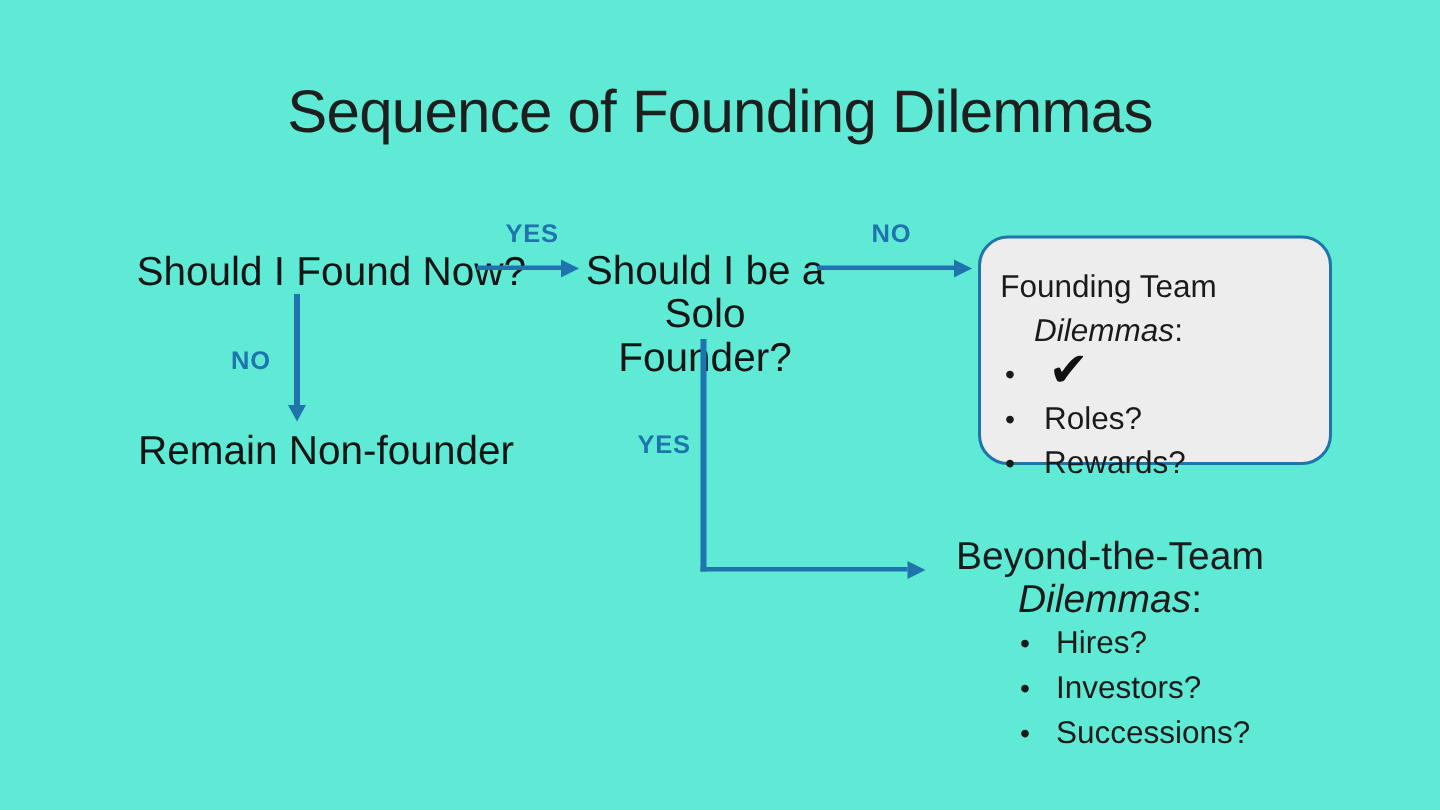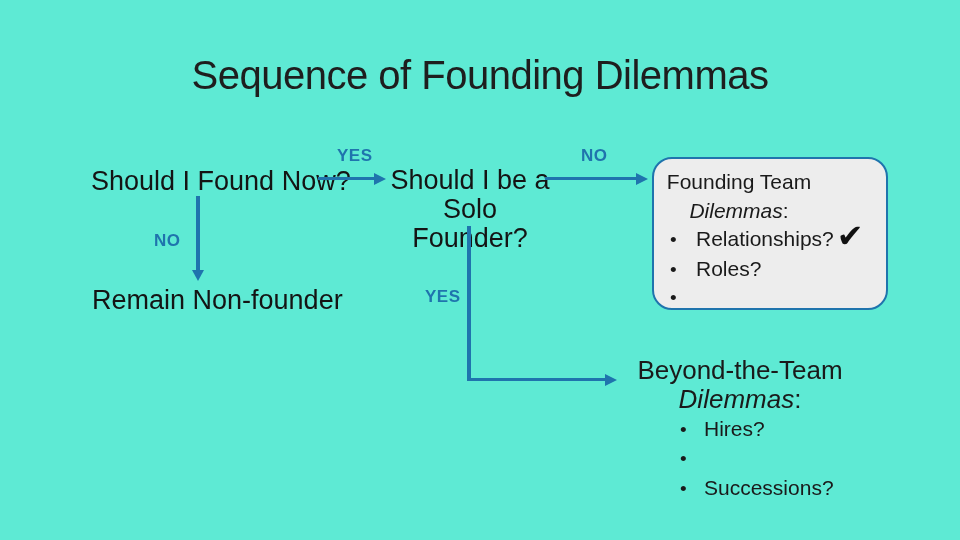--- a/index.html
+++ b/index.html
@@ -19,21 +19,21 @@
   }
   .line{position:absolute;background:#1F74AD;}
   .head-right{position:absolute;width:0;height:0;
     border-top:6px solid transparent;border-bottom:6px solid transparent;
     border-left:12px solid #1F74AD;}
   .head-down{position:absolute;width:0;height:0;
     border-left:6px solid transparent;border-right:6px solid transparent;
     border-top:11px solid #1F74AD;}
   .ft-box{
     position:absolute;left:652px;top:157px;width:236px;height:153px;box-sizing:border-box;
-    background:#EDEDED;border:2.5px solid #1F74AD;border-radius:20px;padding-top:9px;
+    background:#EDEDED;border:2.5px solid #1F74AD;border-radius:20px;padding-top:19px;
   }
   .ft-box .hline{width:170px;text-align:center;font-size:21px;line-height:28.5px;}
   .bt-block{position:absolute;left:630px;top:356px;width:220px;}
   .bt-block .hline{width:220px;text-align:center;font-size:26px;line-height:29px;}
   ul.bullets{margin:0;padding:0;list-style:none;}
   ul.bullets li{display:flex;align-items:baseline;font-size:21px;}
   .ft-box ul.bullets li{padding-left:16px;line-height:28.5px;}
   .bt-block ul.bullets li{padding-left:50px;line-height:29px;}
   .bullet{font-size:19px;flex:0 0 auto;}
   .ft-box .bullet{width:26px;}
@@ -76,43 +76,44 @@
   <div class="line" style="left:467px;top:226px;width:4px;height:155px;"></div>
   <div class="line" style="left:467px;top:378px;width:138px;height:3px;"></div>
   <div class="head-right" style="left:605px;top:374px;"></div>
 
   <div class="ft-box">
     <div class="hline">Founding Team</div>
     <div class="hline"><span class="it">Dilemmas</span><span>:</span></div>
     <ul class="bullets">
       <li>
         <span class="bullet">•</span>
-        <span>Relationships?</span>
         <span class="check">✔</span>
       </li>
       <li>
         <span class="bullet">•</span>
         <span>Roles?</span>
       </li>
       <li>
         <span class="bullet">•</span>
+        <span>Rewards?</span>
       </li>
     </ul>
   </div>
 
   <div class="bt-block">
     <div class="hline">Beyond-the-Team</div>
     <div class="hline"><span class="it">Dilemmas</span><span>:</span></div>
     <ul class="bullets">
       <li>
         <span class="bullet">•</span>
         <span>Hires?</span>
       </li>
       <li>
         <span class="bullet">•</span>
+        <span>Investors?</span>
       </li>
       <li>
         <span class="bullet">•</span>
         <span>Successions?</span>
       </li>
     </ul>
   </div>
 
 </div>
 

